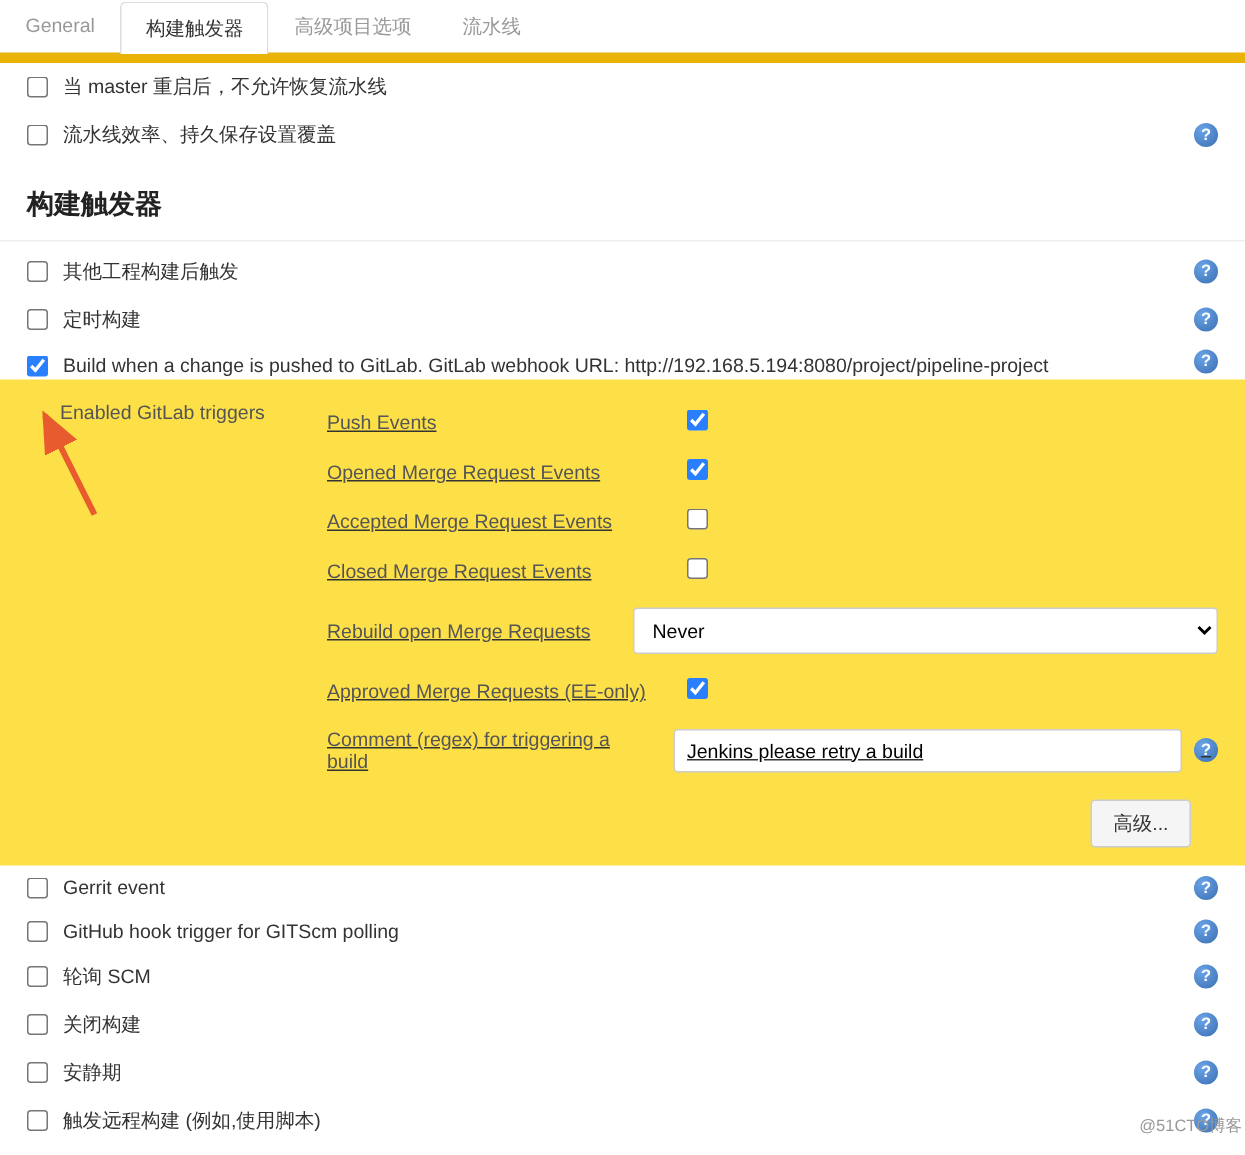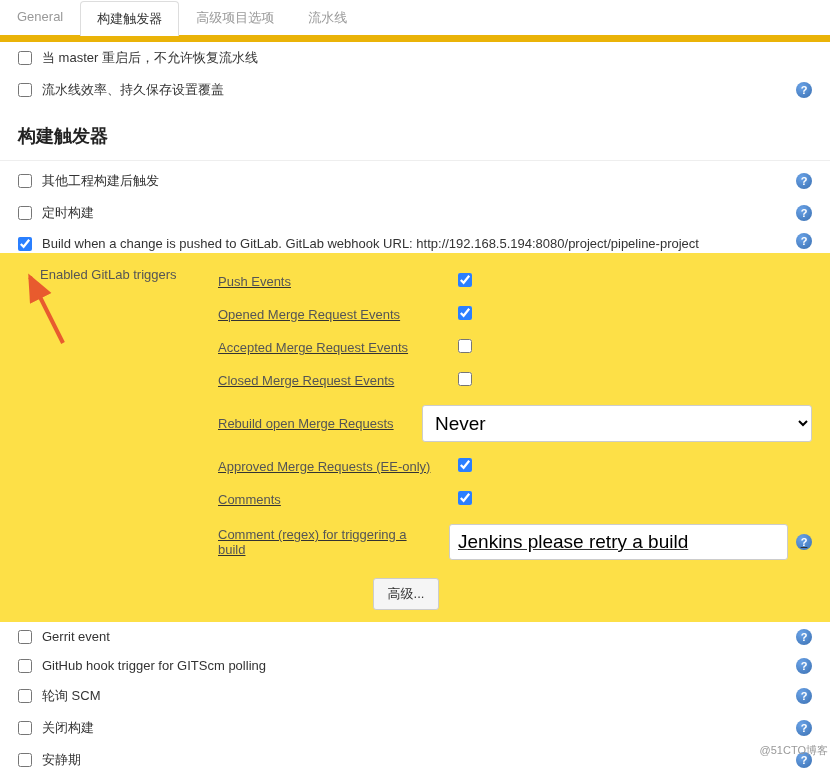--- a/index.html
+++ b/index.html
@@ -20,30 +20,30 @@
     
     .gitlab-panel { background: #fde047; padding: 12px 18px 12px 18px; position: relative; }
     
     .trigger-grid { margin-left: 200px; text-decoration: underline; }
     .trigger-row { display: flex; align-items: center; padding: 8px 0; gap: 20px; }
     .trigger-label { width: 220px; color: #555; }
     .trigger-control { flex: 1; }
     
     .enabled-label { position: absolute; left: 40px; top: 14px; color: #555; }
     
-    select, input[type="text"] { border: 1px solid #ccc; border-radius: 3px; padding: 6px 8px; font-size: 19px; background: #fff; }
+    select, input[type="text"] { border: 1px solid #ccc; border-radius: 3px; padding: 6px 8px; font-size: 13px; background: #fff; }
     select { width: 390px; }
     input[type="text"].comment-input { width: 339px; }
     
     .checkbox { width: 14px; height: 14px; cursor: pointer; accent-color: #2a7fff; }
     .checkbox-blue { accent-color: #2a7fff; }
     
     .help { width: 16px; height: 16px; border-radius: 50%; background: radial-gradient(circle at 35% 30%, #6aa3e8, #3a6fb0); color: #fff; font-size: 11px; display: inline-flex; align-items: center; justify-content: center; cursor: pointer; font-weight: bold; }
     
-    .advanced-btn-row { display: flex; justify-content: center; padding: 10px 18px 0 0; }
+    .advanced-btn-row { display: flex; justify-content: flex-end; padding: 10px 18px 0 0; }
     .btn { border: 1px solid #ccc; background: #f5f5f5; padding: 6px 14px; border-radius: 3px; cursor: pointer; font-size: 13px; color: #333; }
     
     .watermark { position: fixed; right: 2px; bottom: 12px; color: #999; font-size: 11px; }
     
     .arrow { position: absolute; left: 28px; top: 20px; pointer-events: none; }
     
     .trigger-help { margin-left: 8px; }
   </style>
 </head>
 <body>
@@ -116,24 +116,20 @@
       </div>
       <div class="trigger-row">
         <div class="trigger-label">Rebuild open Merge Requests</div>
         <div class="trigger-control"><select><option>Never</option></select></div>
       </div>
       <div class="trigger-row">
         <div class="trigger-label">Approved Merge Requests (EE-only)</div>
         <div class="trigger-control"><input type="checkbox" class="checkbox checkbox-blue" checked="" style=""></div>
       </div>
       <div class="trigger-row">
-        <div class="trigger-label">Comments</div>
-        <div class="trigger-control"><input type="checkbox" class="checkbox checkbox-blue" checked="" style=""></div>
-      </div>
-      <div class="trigger-row">
         <div class="trigger-label">Comment (regex) for triggering a build</div>
         <div class="trigger-control" style="display:flex;align-items:center;">
           <input type="text" class="comment-input" value="Jenkins please retry a build" style="">
           <span class="help trigger-help">?</span>
         </div>
       </div>
     </div>
     <div class="advanced-btn-row">
       <button class="btn">高级...</button>
     </div>

